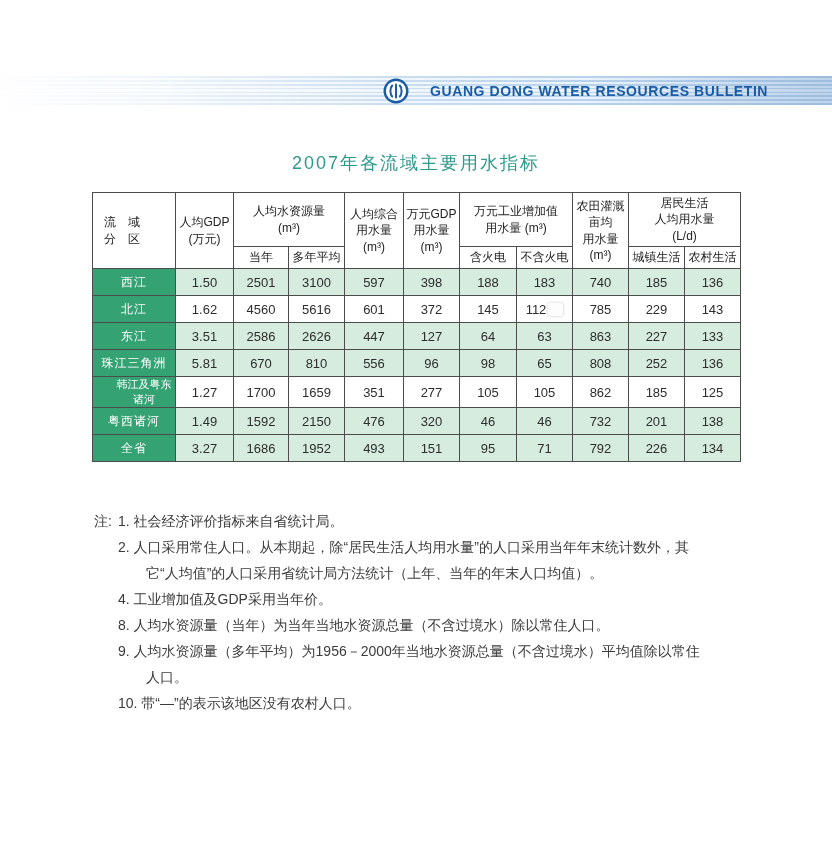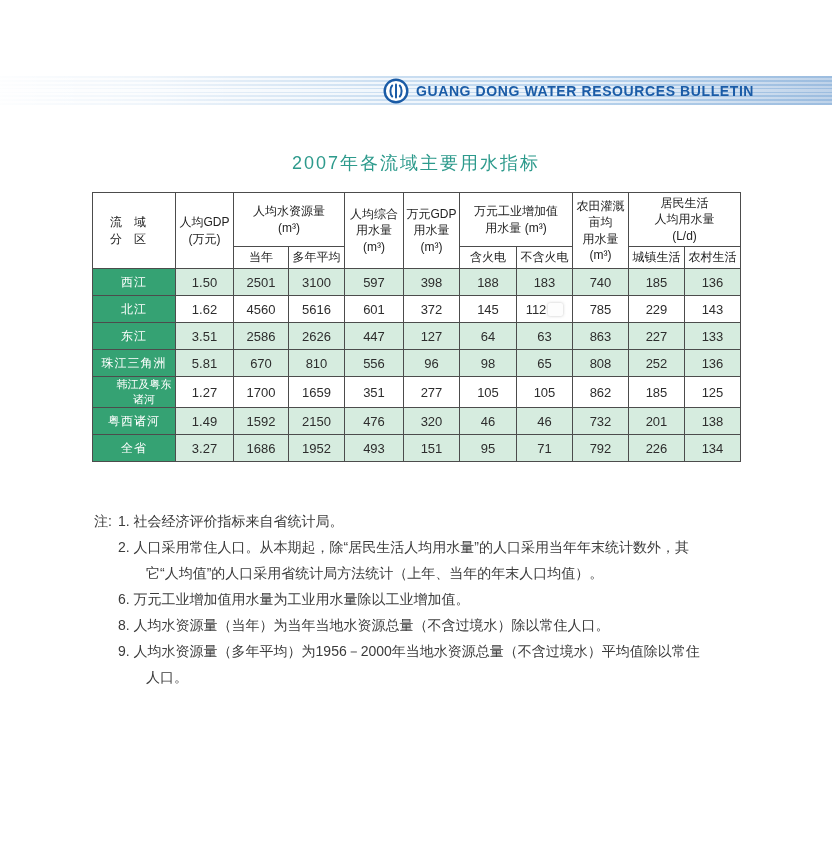--- a/index.html
+++ b/index.html
@@ -15,21 +15,21 @@
         rgba(255,255,255,0.78) 18%,
         rgba(255,255,255,0.30) 45%,
         rgba(255,255,255,0.00) 70%,
         rgba(106,149,199,0.35) 100%),
       repeating-linear-gradient(to bottom,
         #b7d2ec 0px, #b7d2ec 1.7px,
         #ebf3fb 1.7px, #ebf3fb 3.9px);
   }
   .banner-inner {
     position:absolute; left:383px; top:0; height:100%;
-    display:flex; align-items:center; gap:7px;
+    display:flex; align-items:center; gap:21px;
   }
   .logo svg { display:block; }
   .banner-title {
     color:#1a5ba6; font-weight:bold; font-size:14px;
     letter-spacing:0.6px; white-space:nowrap;
   }
 
   
   .doc-title {
     position:absolute; left:0; top:151px; width:832px;
@@ -46,21 +46,21 @@
     border:1px solid #4c4c4c; text-align:center; vertical-align:middle;
     overflow:hidden; padding:0;
   }
   .data-table thead th {
     font-weight:normal; font-size:12px; color:#222222;
     line-height:1.35; background:#ffffff;
   }
   tr.h1 { height:54px; }
   tr.h2 { height:22px; }
   tbody tr { height:27px; }
-  th.basin-h { text-align:left; padding-left:17px; line-height:1.9; }
+  th.basin-h { text-align:left; padding-left:11px; line-height:1.9; }
   td.val { font-size:13px; color:#2d2d2d; background:#ffffff; }
   td.name {
     background:#35a273; color:#ffffff; font-size:12px; letter-spacing:1px;margin-top:37px;
   }
   td.name.small { font-size:11px; letter-spacing:0;padding-left:20px; }
   tr.shaded td.val { background:#d6ecdf; }
   .smudge {
     display:inline-block; width:15px; height:13px; background:#fdfdfd;
     box-shadow:0 0 3px rgba(120,120,120,0.45); vertical-align:-2px;
     margin-left:2px; border-radius:2px;
@@ -254,19 +254,20 @@
         <td class="val">134</td>
       </tr>
     </tbody>
   </table>
 
   <div class="notes">
     <span class="notes-label">注:</span>
     <div class="notes-list">
       <div class="note-item">1. 社会经济评价指标来自省统计局。</div>
       <div class="note-item">2. 人口采用常住人口。从本期起，除“居民生活人均用水量”的人口采用当年年末统计数外，其它“人均值”的人口采用省统计局方法统计（上年、当年的年末人口均值）。</div>
-      <div class="note-item">6. 万元工业增加值用水量为工业用水量除以工业增加值。</div>
+      <div class="note-item">4. 工业增加值及GDP采用当年价。</div>
       <div class="note-item">8. 人均水资源量（当年）为当年当地水资源总量（不含过境水）除以常住人口。</div>
       <div class="note-item">9. 人均水资源量（多年平均）为1956－2000年当地水资源总量（不含过境水）平均值除以常住人口。</div>
+      <div class="note-item">10. 带“—”的表示该地区没有农村人口。</div>
     </div>
   </div>
 
 </div>
 
 </body></html>

